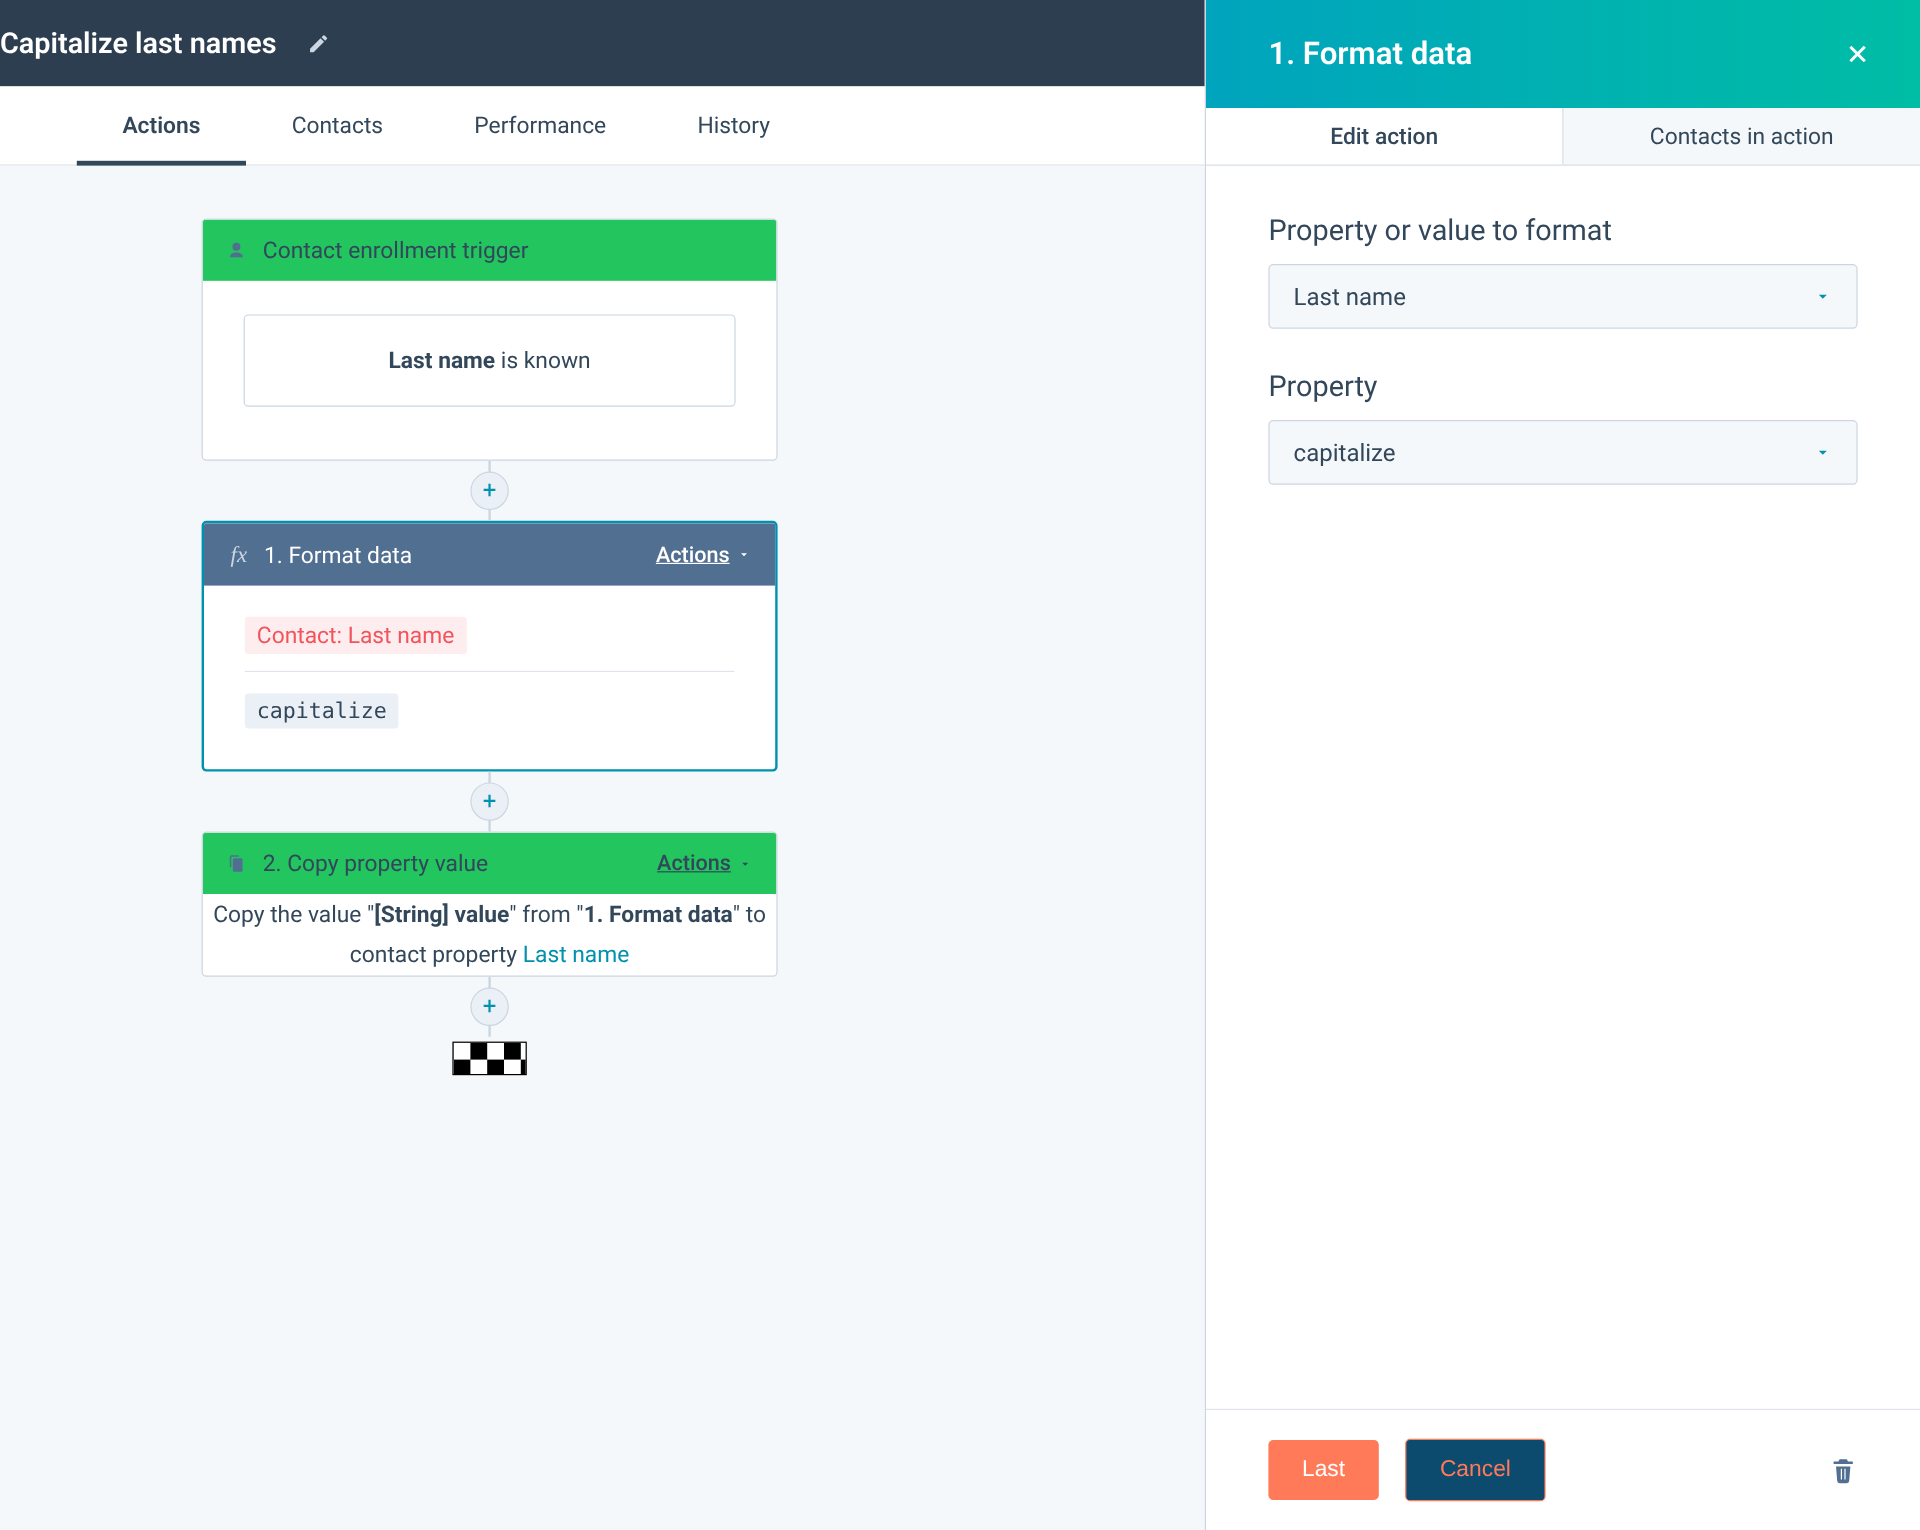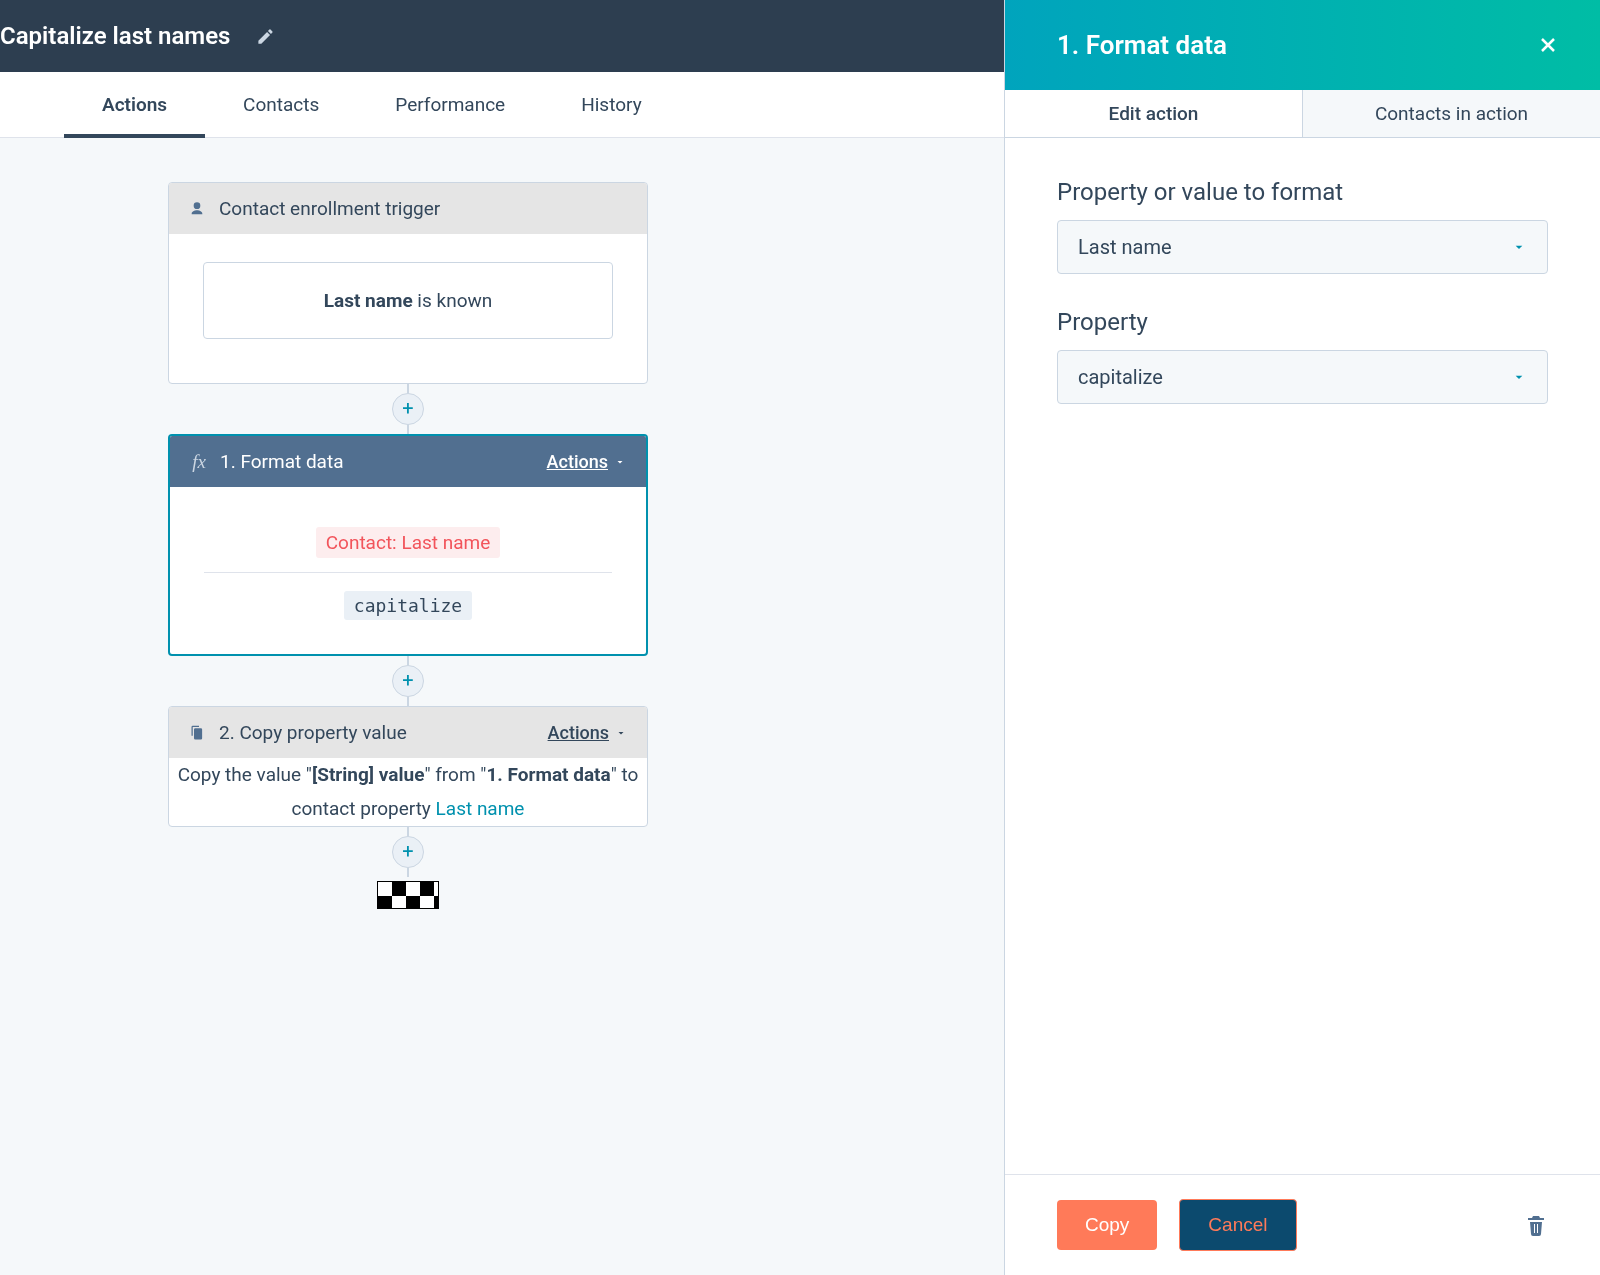--- a/index.html
+++ b/index.html
@@ -9,25 +9,25 @@
   
   .topbar { background:#2d3e50; height:72px; display:flex; align-items:center; color:#fff; gap:26px; }
   .workflow-title { font-size:24px; font-weight:600; }
   .edit-icon { color:#cbd6e2; cursor:pointer; }
   .tabs { background:#fff; display:flex; gap:0; padding-left:64px; border-bottom:1px solid #dfe3eb; height:66px; align-items:center; }
   .tab { padding:0 38px; height:66px; line-height:66px; color:#33475b; font-size:19px; cursor:pointer; border-bottom:4px solid transparent; }
   .tab.active { font-weight:600; border-bottom:4px solid #33475b; }
   .canvas { flex:1; position:relative; overflow:hidden; }
   .nodes { position:absolute; left:168px; top:44px; width:480px; display:flex; flex-direction:column; align-items:center; }
   .card { width:480px; background:#fff; border:1px solid #cbd6e2; border-radius:4px; overflow:hidden; }
-  .card-header { background:#e5e5e5; padding:14px 20px; font-size:19px; color:#33475b; display:flex; align-items:center; gap:12px; }
+  .card-header { background:#22c55e; padding:14px 20px; font-size:19px; color:#33475b; display:flex; align-items:center; gap:12px; }
   .card-header .icon { width:18px; text-align:center; color:#516f90; }
   .card-header .title-text { flex:1; }
   .card-header .actions { font-size:18px; text-decoration:underline; color:#33475b; cursor:pointer; font-weight:500; display:flex; align-items:center; gap:6px; }
-  .card-body { padding:40px 34px 34px; text-align:center; }
+  .card-body { padding:26px 34px 34px; }
   .card.selected { border:2px solid #0091ae; }
   .card.selected .card-header { background:#516f90; color:#fff; }
   .card.selected .card-header .icon { color:#cbd6e2; }
   .card.selected .card-header .actions { color:#fff; }
   .trigger-body { padding:28px 34px 44px; }
   .trigger-pill-container { border:1px solid #cbd6e2; border-radius:4px; padding:26px 30px; font-size:19px; text-align:center; }
   .trigger-pill-container b { font-weight:700; }
   .connector { width:2px; height:50px; background:#cbd6e2; position:relative; }
   .plus-btn { position:absolute; left:50%; top:50%; transform:translate(-50%,-50%); width:32px; height:32px; border-radius:50%; background:#eaf0f6; border:1px solid #cbd6e2; color:#0091ae; font-size:20px; line-height:29px; text-align:center; cursor:pointer; }
   .token { display:inline-block; background:#fdedee; color:#f2545b; padding:4px 10px; border-radius:3px; font-size:19px; }
@@ -175,21 +175,21 @@
       </div>
       <div class="field-label">Property</div>
       <div class="select-box">
         <span>capitalize</span>
         <svg width="16" height="16" viewBox="0 0 24 24" fill="#0091ae">
             <path d="M7 10l5 5 5-5z"></path>
           </svg>
       </div>
     </div>
     <div class="panel-footer">
-      <button class="btn btn-save">Copy</button>
+      <button class="btn btn-save">Last</button>
       <button class="btn btn-cancel">Cancel</button>
       <span class="trash">
         <svg width="24" height="26" viewBox="0 0 24 24" fill="currentColor">
             <path d="M9 3h6l1 2h4v2H4V5h4l1-2zM6 9h12l-1 12a2 2 0 0 1-2 2H9a2 2 0 0 1-2-2L6 9zm4 2v9h1v-9h-1zm3 0v9h1v-9h-1z"></path>
           </svg>
       </span>
     </div>
   </div>
 </div>
 

